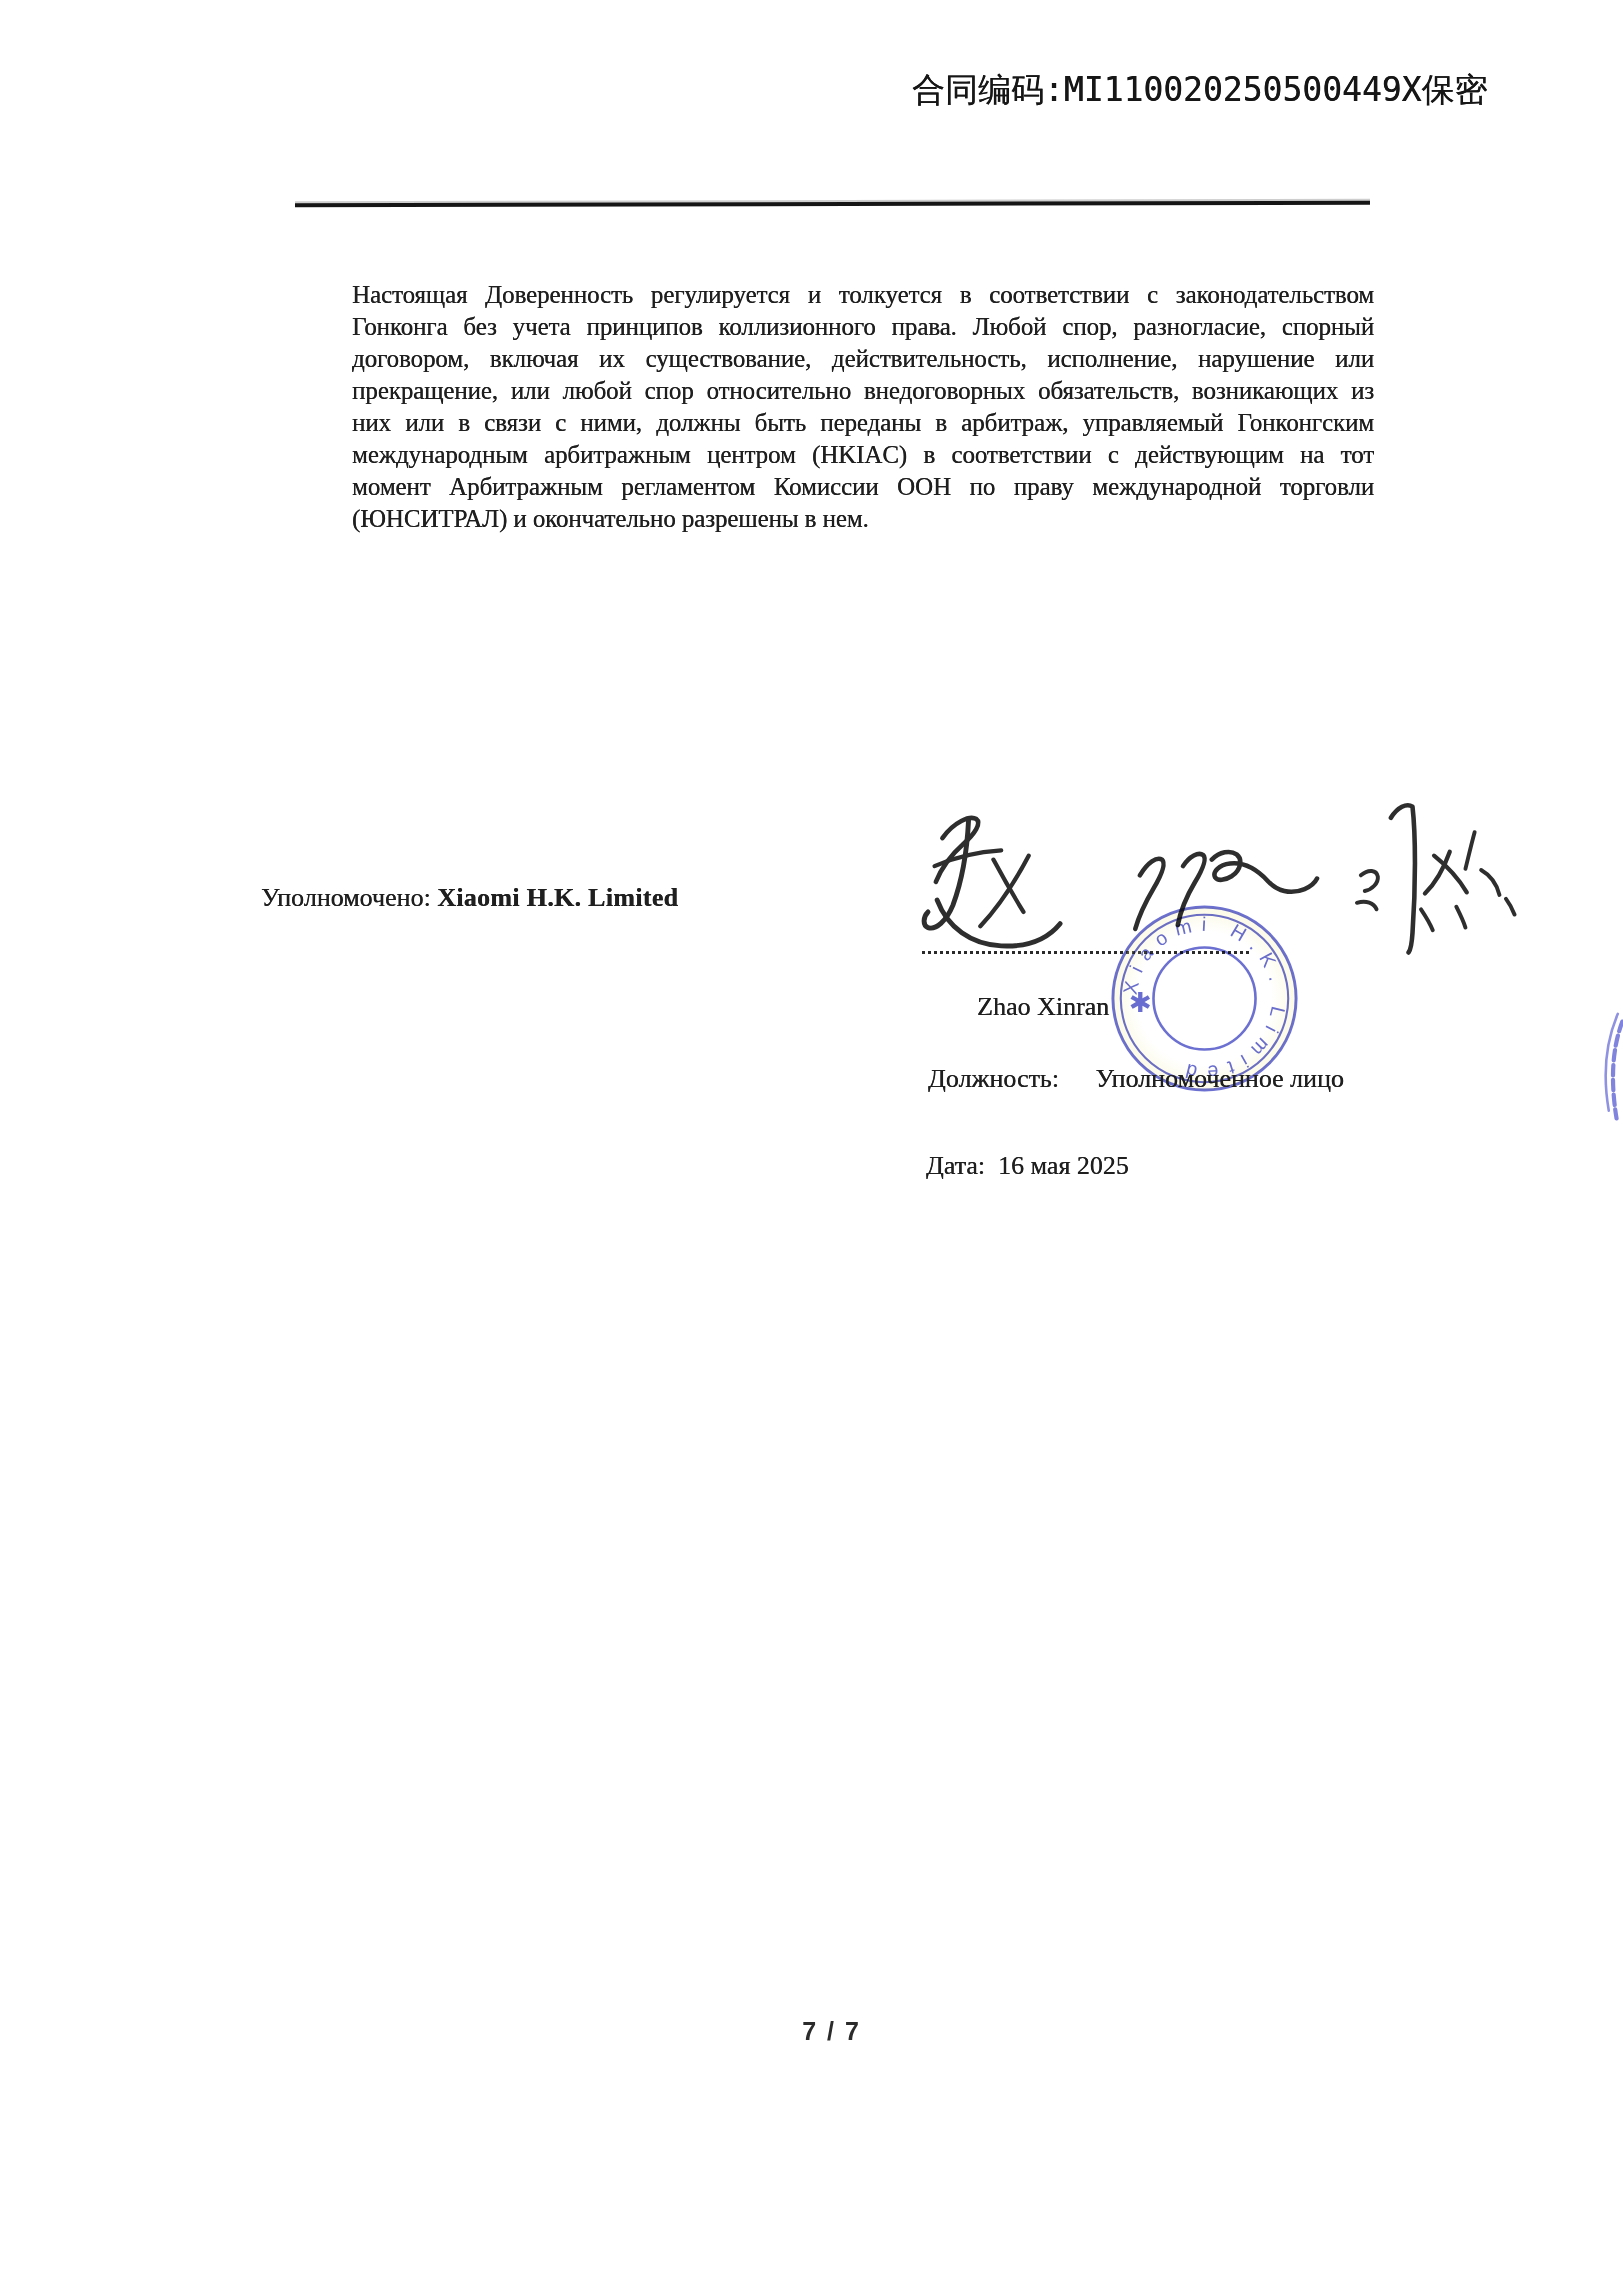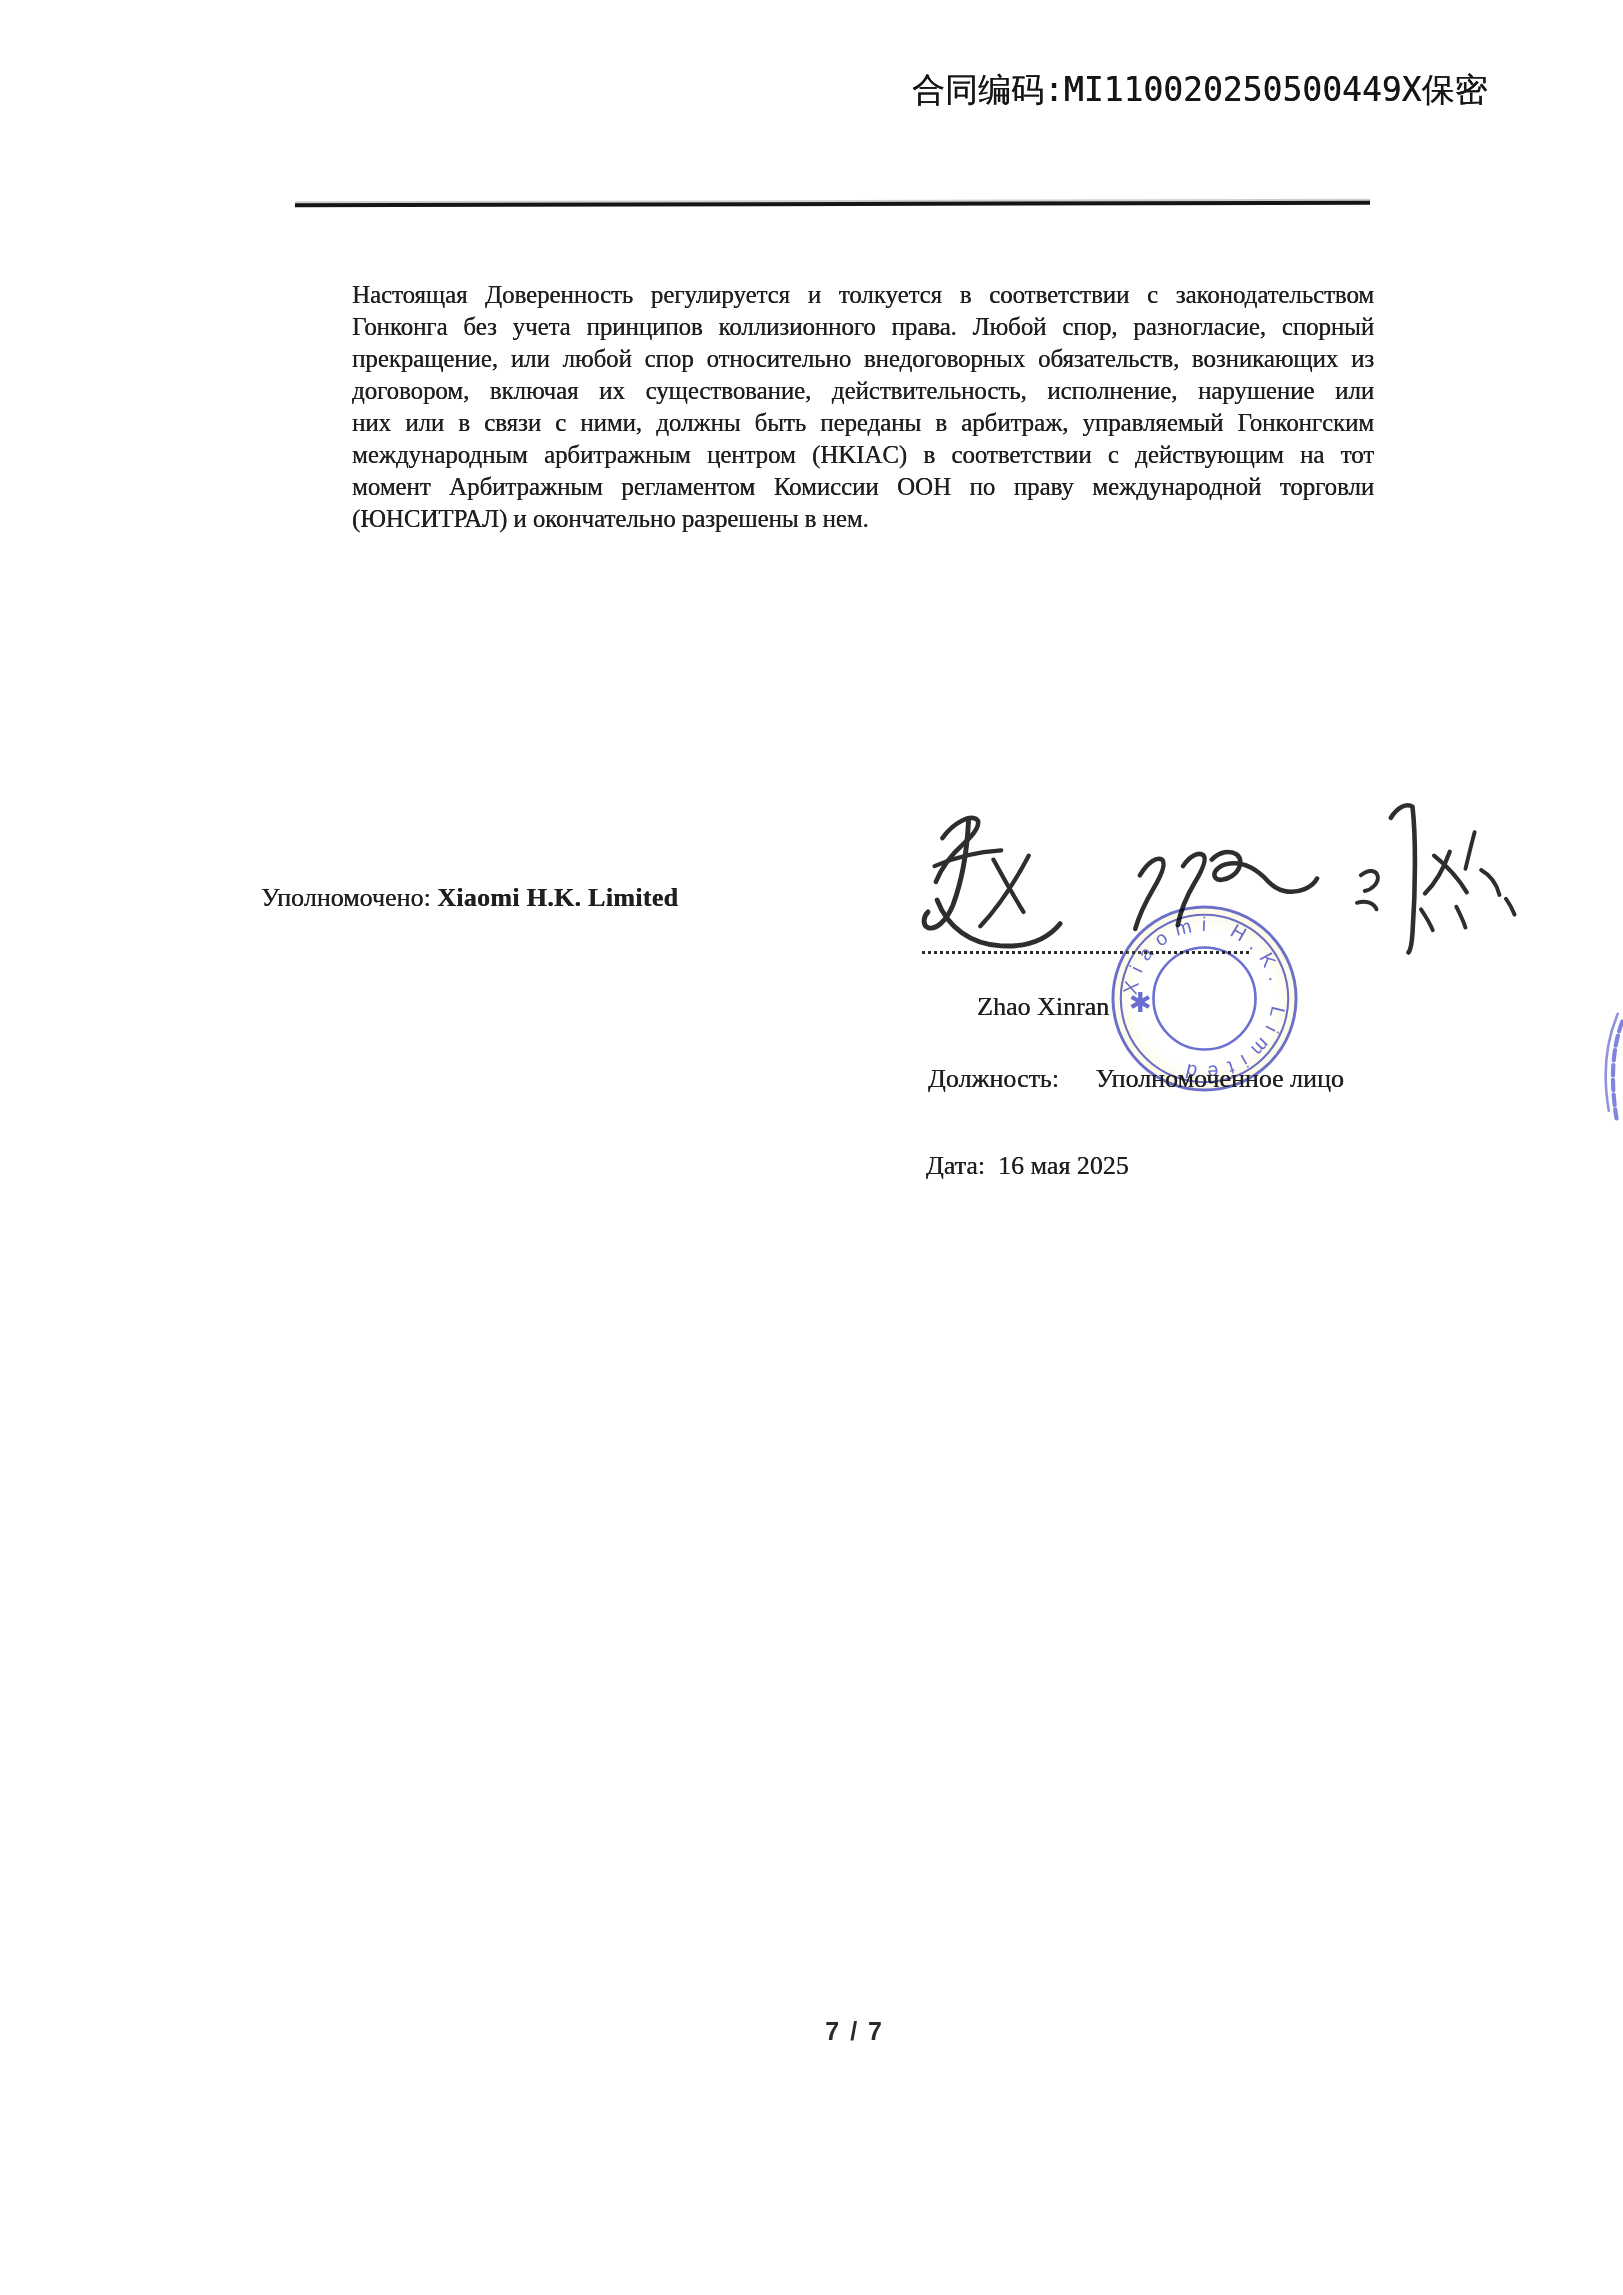--- a/index.html
+++ b/index.html
@@ -68,37 +68,37 @@
     left:1113px;top:907px;width:183px;height:183px;border-radius:50%;
     background:radial-gradient(circle,
       rgba(250,244,190,0) 52%,
       rgba(243,233,150,0.22) 68%,
       rgba(250,244,190,0) 84%);
   }
   .edge-arc-svg{left:1592px;top:1008px;mix-blend-mode:multiply;}
 
   
   .page-num{
-    left:779px;top:2017px;width:105px;text-align:right;
+    left:779px;top:2017px;width:105px;text-align:center;
     font-family:"Liberation Sans", sans-serif;font-weight:bold;
     font-size:25px;color:#2b2b2b;letter-spacing:2px;white-space:nowrap;
   }
 </style>
 </head>
 <body>
 
 <div class="abs header-code">合同编码:MI110020250500449X保密</div>
 
 <div class="abs rule"></div>
 
 <div class="abs paragraph">
   <div class="jline">Настоящая Доверенность регулируется и толкуется в соответствии с законодательством</div>
   <div class="jline">Гонконга без учета принципов коллизионного права. Любой спор, разногласие, спорный</div>
+  <div class="jline">договором, включая их существование, действительность, исполнение, нарушение или</div>
   <div class="jline">прекращение, или любой спор относительно внедоговорных обязательств, возникающих из</div>
-  <div class="jline">договором, включая их существование, действительность, исполнение, нарушение или</div>
   <div class="jline">них или в связи с ними, должны быть переданы в арбитраж, управляемый Гонконгским</div>
   <div class="jline">международным арбитражным центром (HKIAC) в соответствии с действующим на тот</div>
   <div class="jline">момент Арбитражным регламентом Комиссии ООН по праву международной торговли</div>
   <div class="jline last">(ЮНСИТРАЛ) и окончательно разрешены в нем.</div>
 </div>
 
 <div class="abs authorized-line">
   <span>Уполномочено:</span>
   <b>Xiaomi H.K. Limited</b>
 </div>

